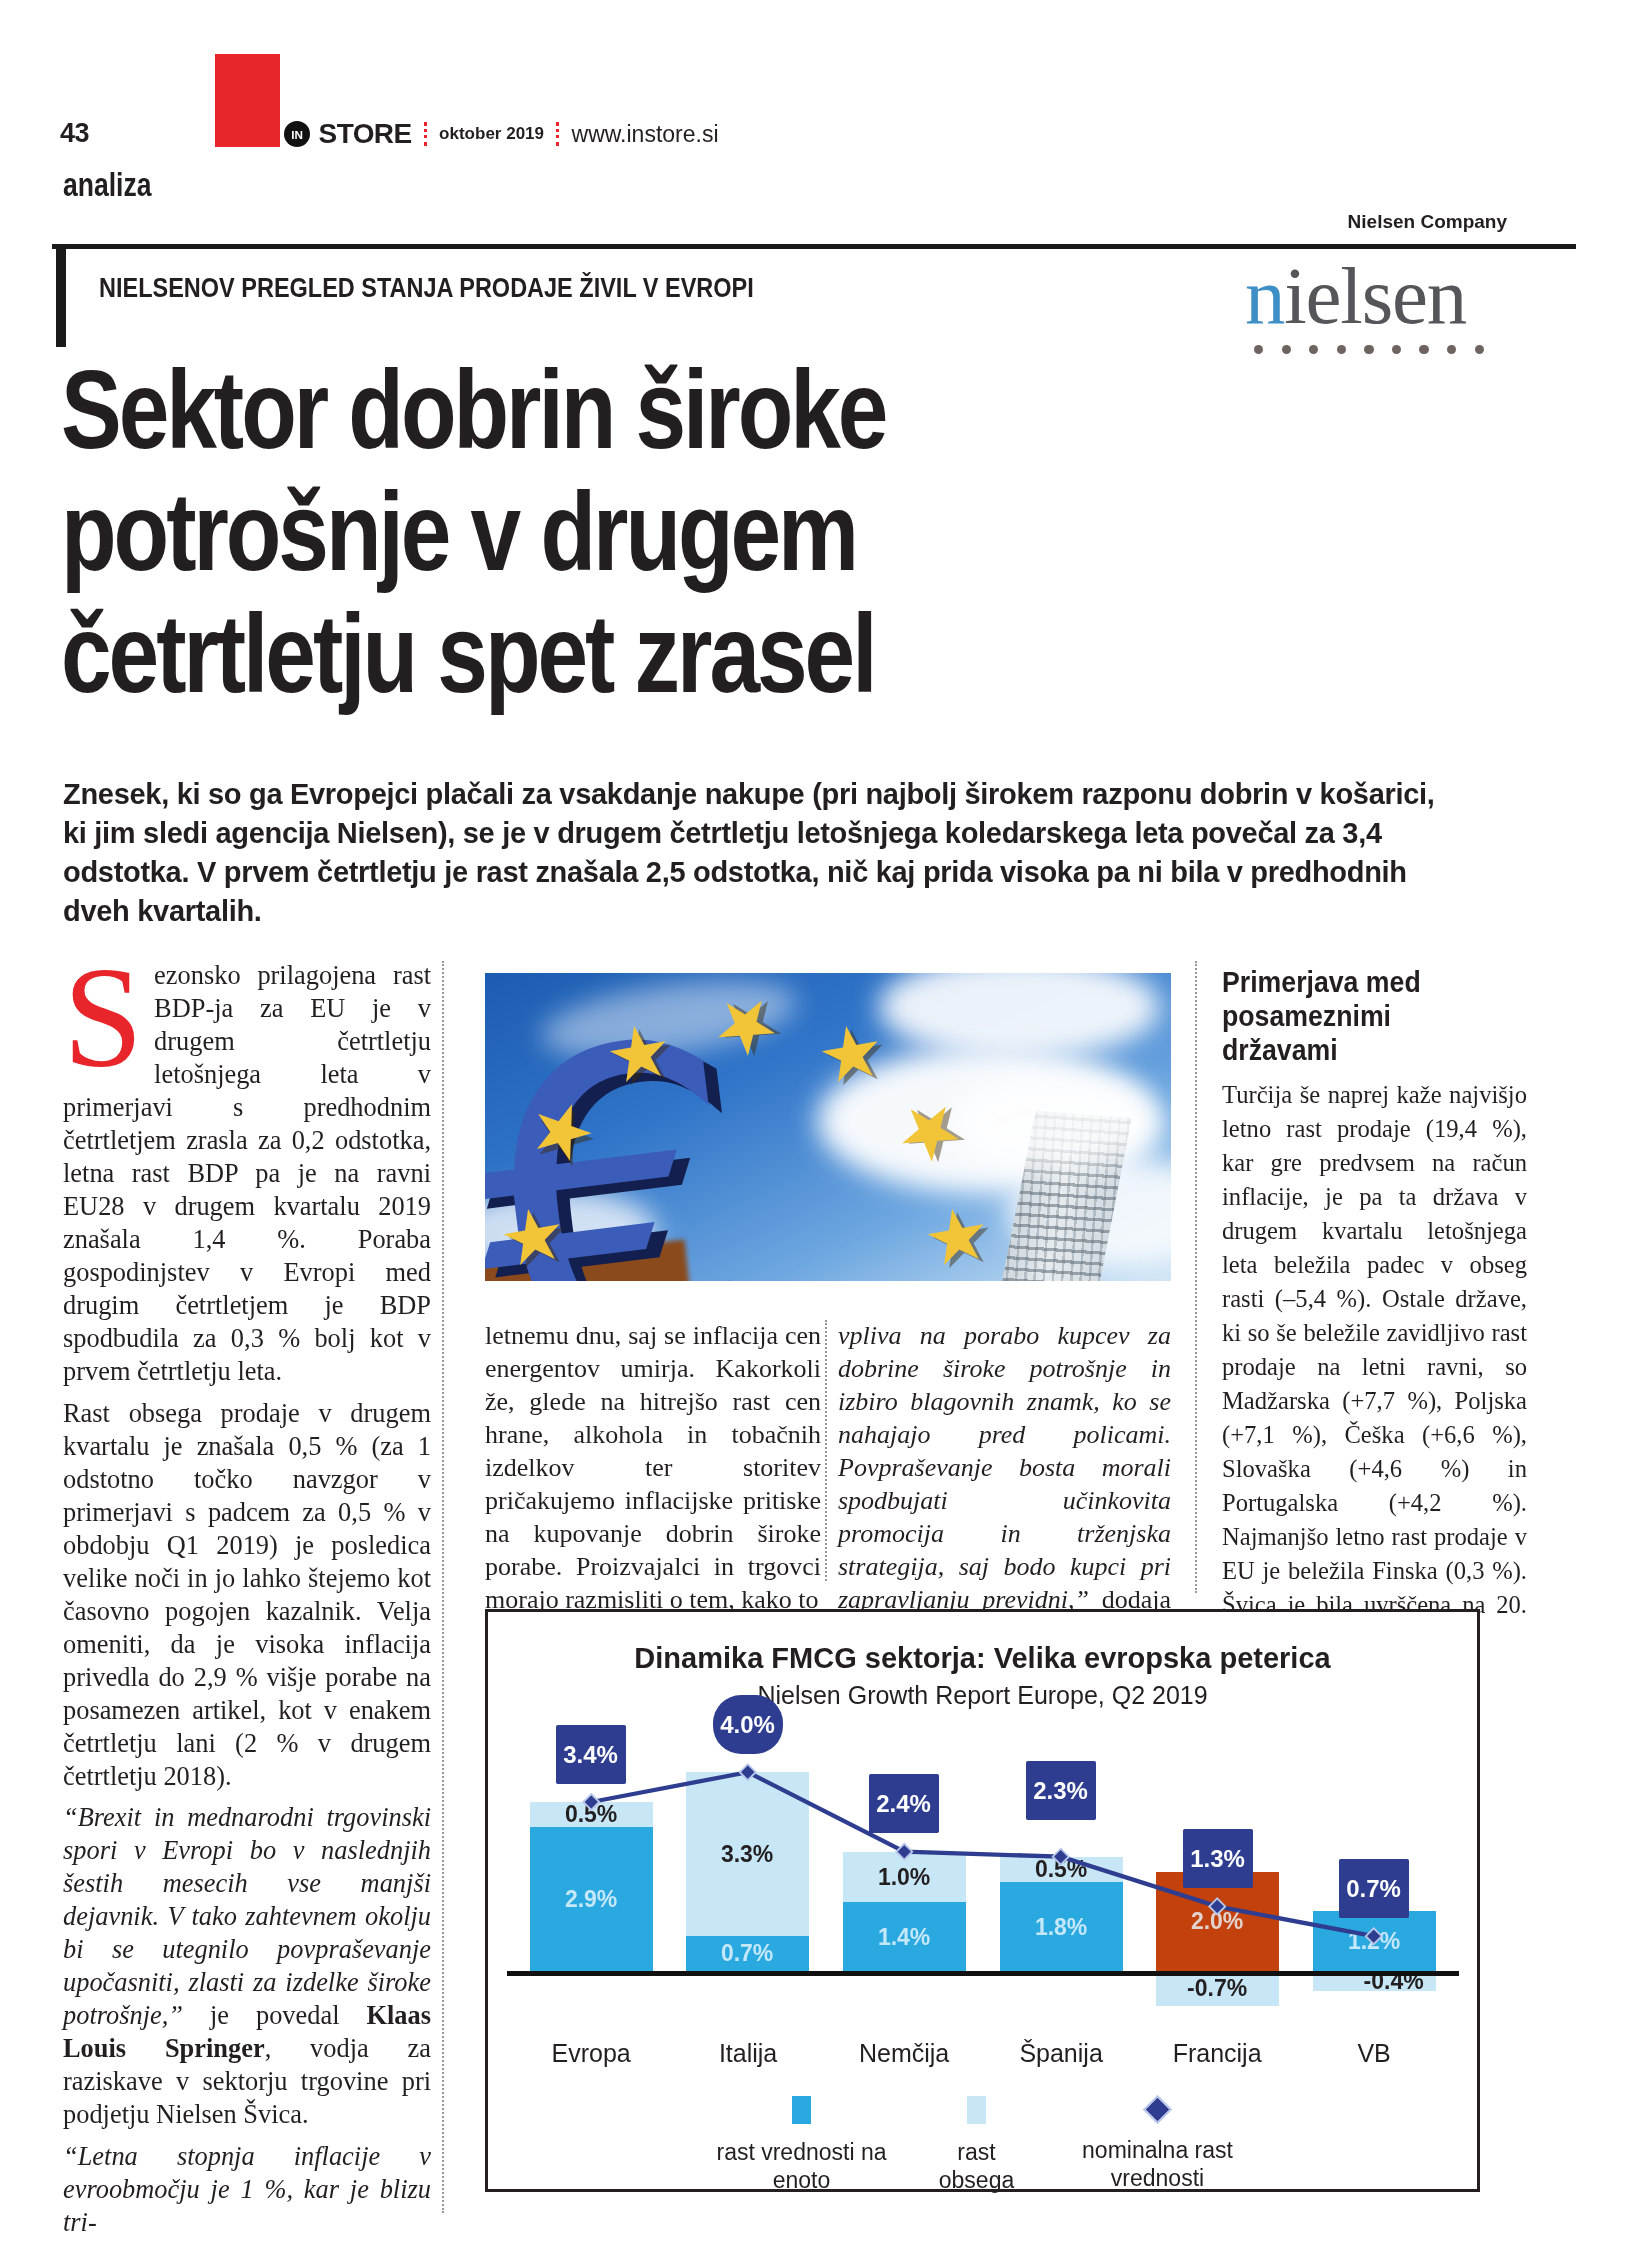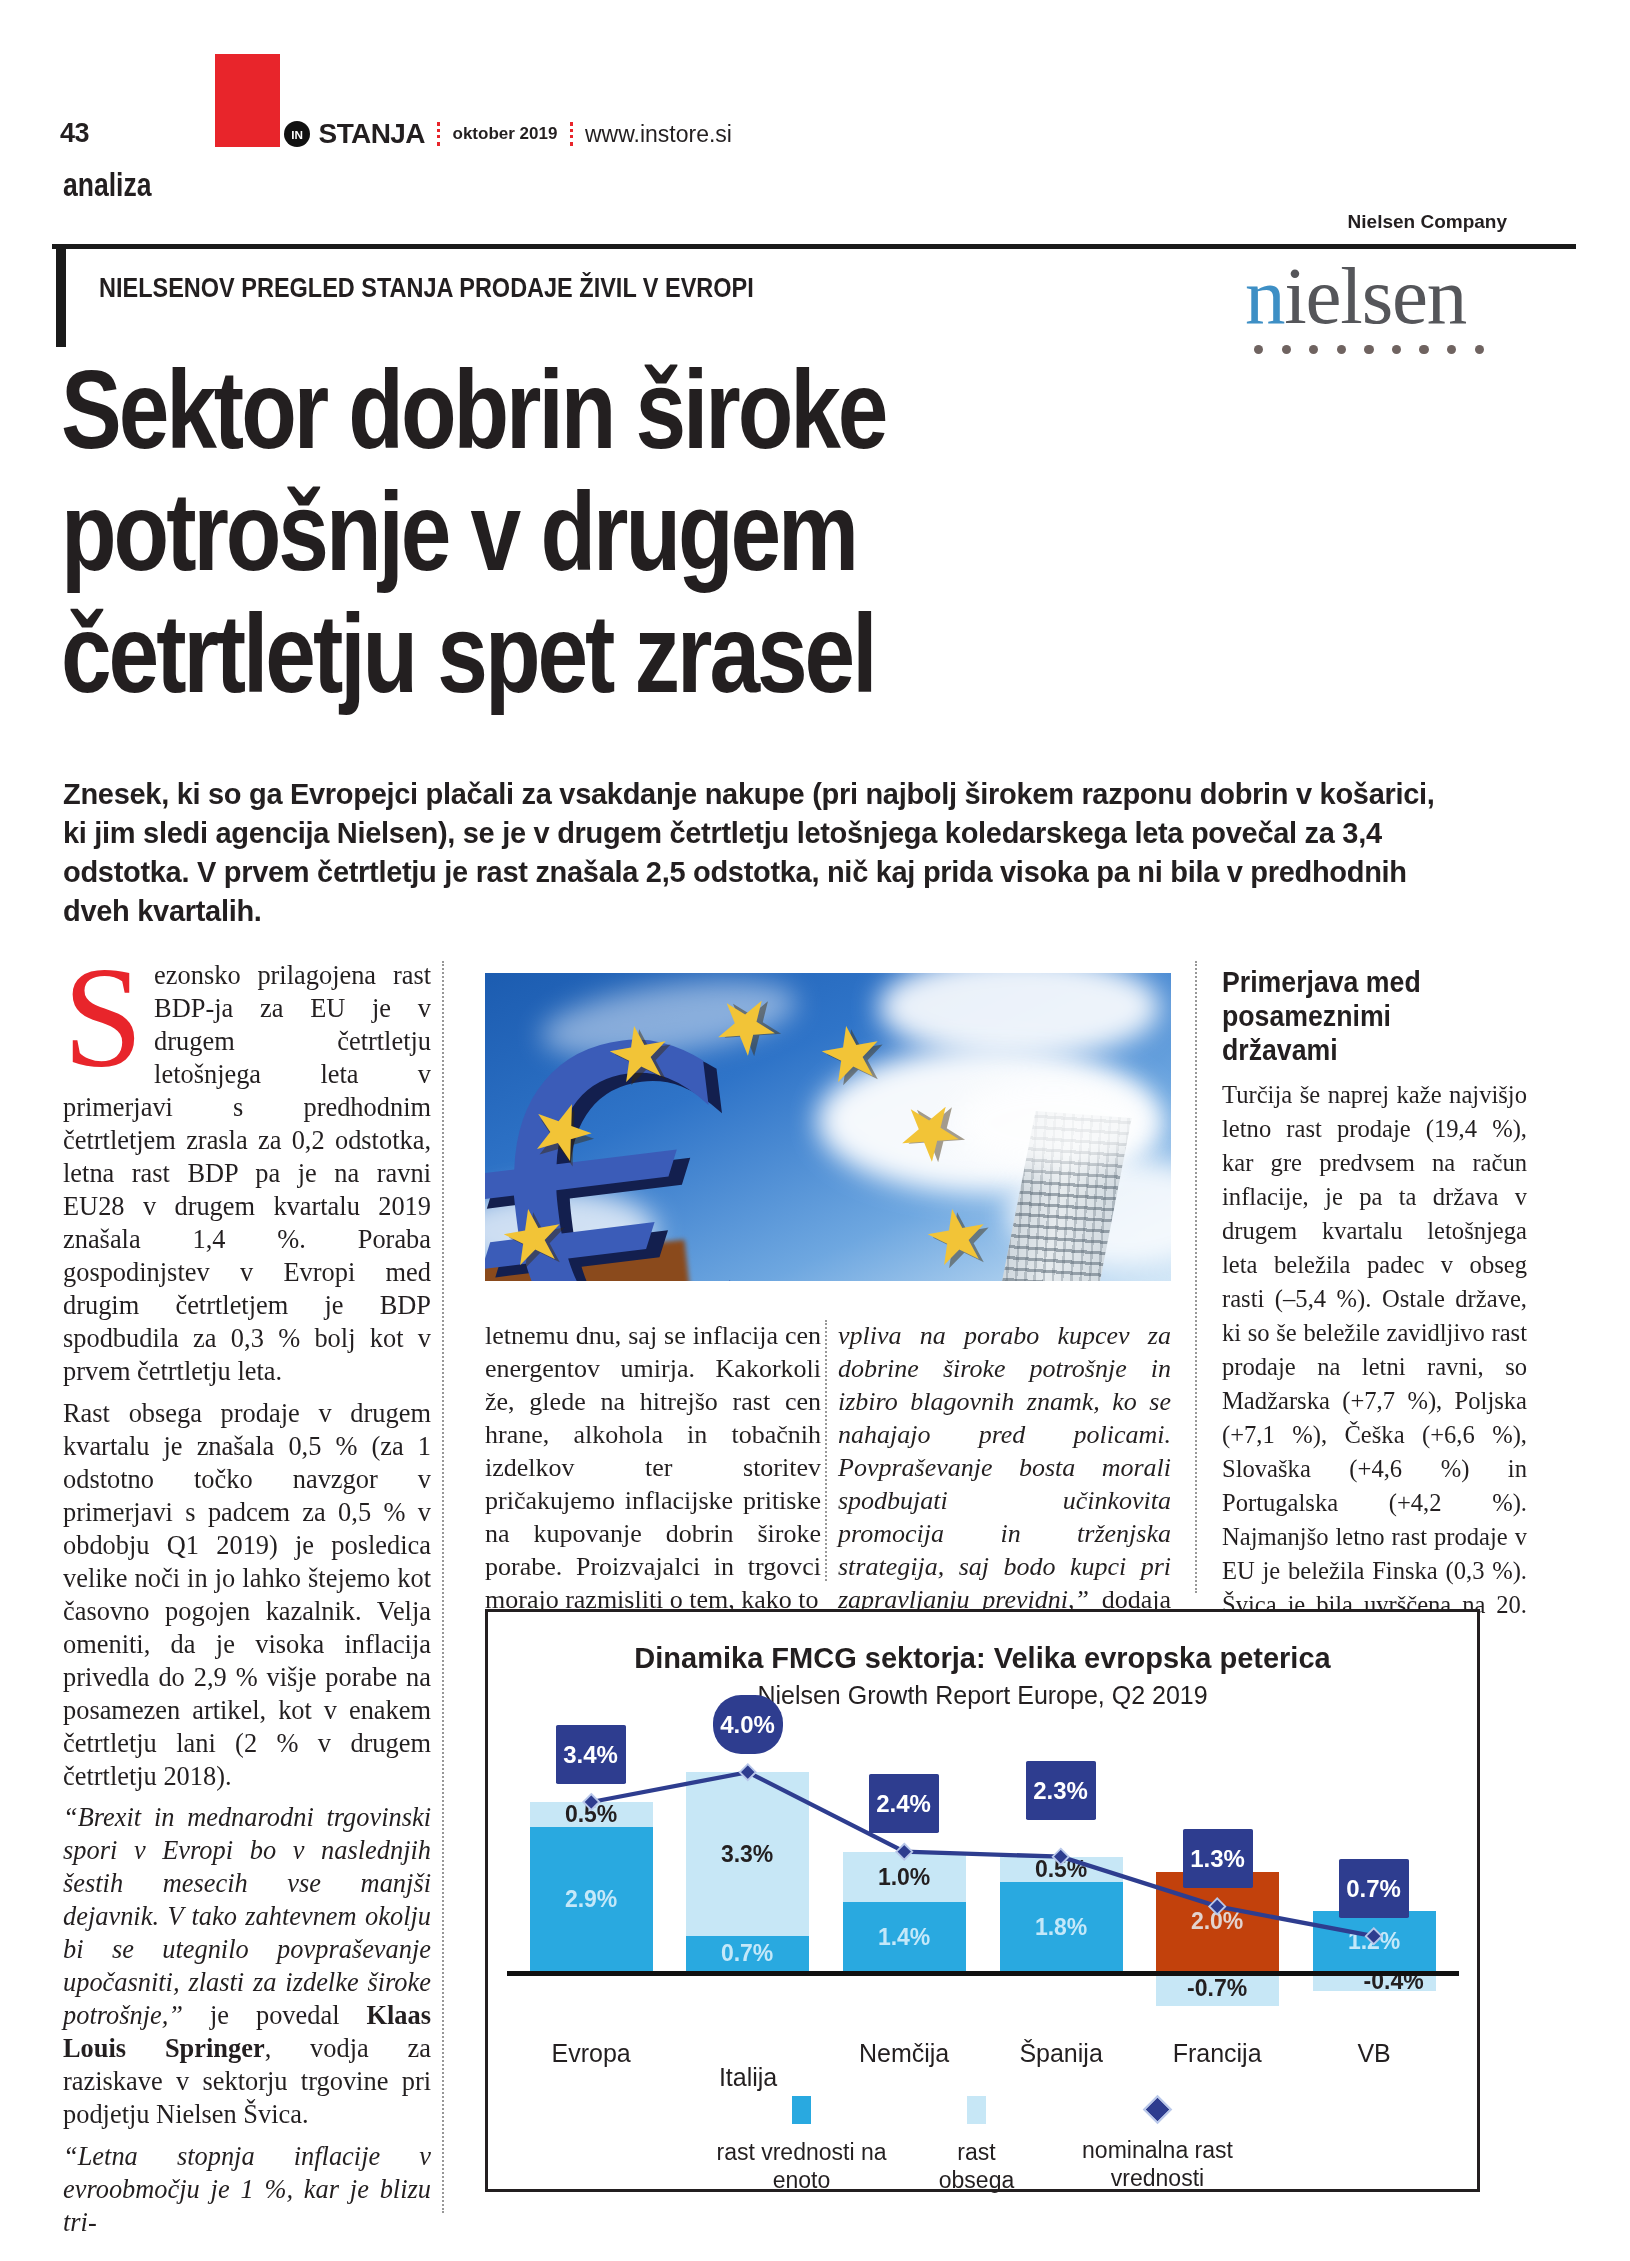--- a/index.html
+++ b/index.html
@@ -91,21 +91,21 @@
 </style>
 </head>
 <body>
 
 <div id="page">
 
   <div class="abs" id="pageno">43</div>
   <div class="abs" id="redblock"></div>
   <div class="abs" id="brandline">
     <span class="incircle">IN</span>
-    <span class="store">STANJA</span>
+    <span class="store">STORE</span>
     <span class="dotsep"></span>
     <span class="datetxt">oktober 2019</span>
     <span class="dotsep"></span>
     <span class="sitetxt">www.instore.si</span>
   </div>
   <div class="abs" id="analiza">analiza</div>
   <div class="abs" id="nielsenco">Nielsen Company</div>
   <div class="abs" id="toprule"></div>
   <div class="abs" id="tstem"></div>
   <div class="abs" id="kicker">NIELSENOV PREGLED STANJA PRODAJE ŽIVIL V EVROPI</div>
@@ -187,21 +187,21 @@
         </div>
         <div class="navybox" style="left: 43px; top: 113px;">3.4%</div>
         <div class="xlab" style="left: 0px; top: 427px; width: 157px;">Evropa</div>
         <div class="seg" style="left: 173px; top: 160px; width: 123px; height: 164px; background: rgb(199, 231, 246);">
           <span style="color: rgb(35, 31, 32); font-size: 23px;">3.3%</span>
         </div>
         <div class="seg" style="left: 173px; top: 324px; width: 123px; height: 35px; background: rgb(41, 169, 224);">
           <span style="color: rgba(235, 248, 255, 0.8); font-size: 23px;">0.7%</span>
         </div>
         <div class="navybox" style="left: 200px; top: 83px; border-radius: 28px;">4.0%</div>
-        <div class="xlab" style="left: 157px; top: 427px; width: 157px; margin-top: 24px;">Italija</div>
+        <div class="xlab" style="left: 157px; top: 427px; width: 157px;">Italija</div>
         <div class="seg" style="left: 330px; top: 240px; width: 123px; height: 50px; background: rgb(199, 231, 246);">
           <span style="color: rgb(35, 31, 32); font-size: 23px;">1.0%</span>
         </div>
         <div class="seg" style="left: 330px; top: 290px; width: 123px; height: 70px; background: rgb(41, 169, 224);">
           <span style="color: rgba(235, 248, 255, 0.8); font-size: 23px;">1.4%</span>
         </div>
         <div class="navybox" style="left: 356px; top: 162px;">2.4%</div>
         <div class="xlab" style="left: 313px; top: 427px; width: 157px;">Nemčija</div>
         <div class="seg" style="left: 487px; top: 245px; width: 123px; height: 25px; background: rgb(199, 231, 246);">
           <span style="color: rgb(35, 31, 32); font-size: 23px;">0.5%</span>

